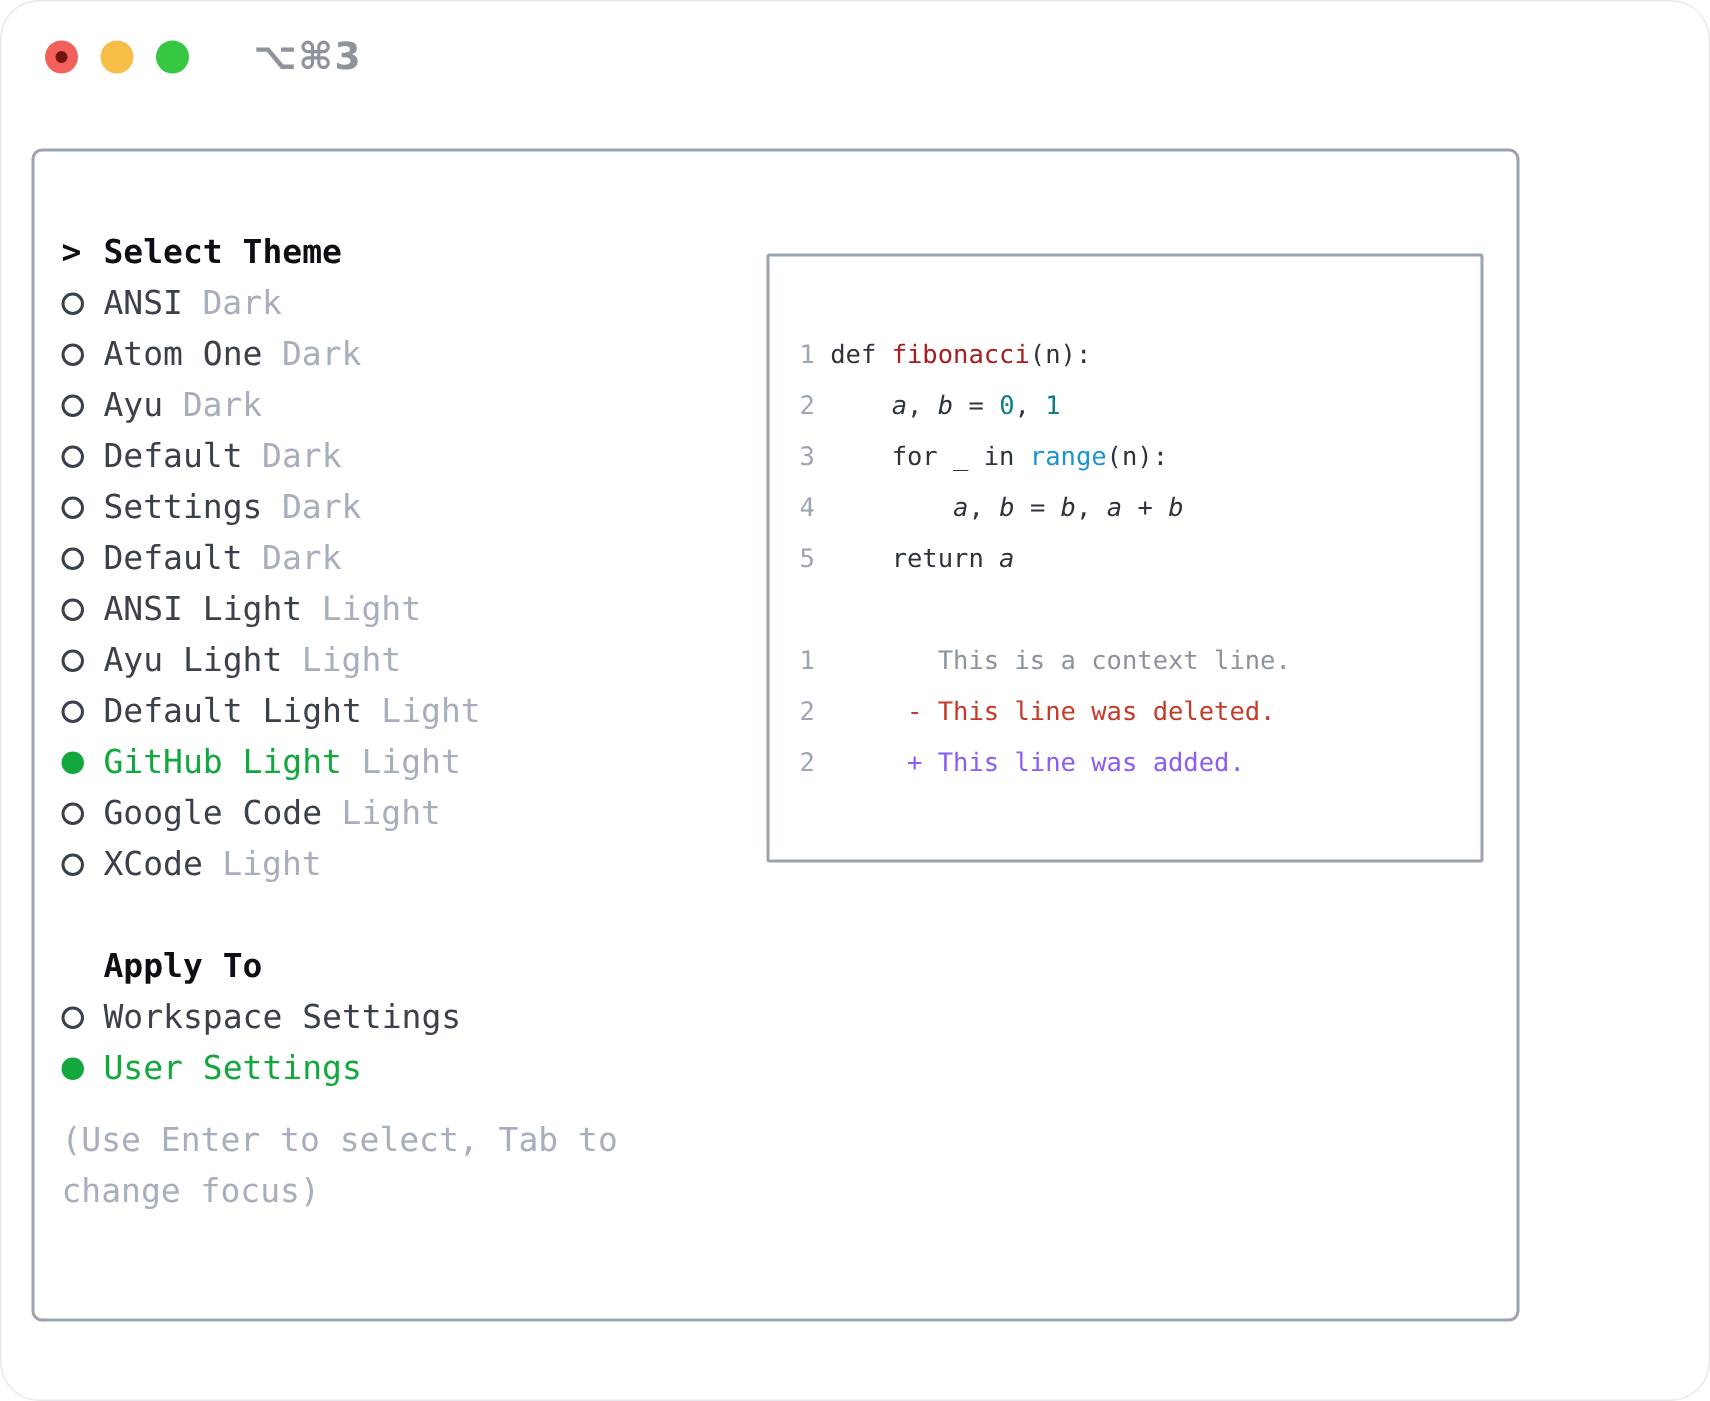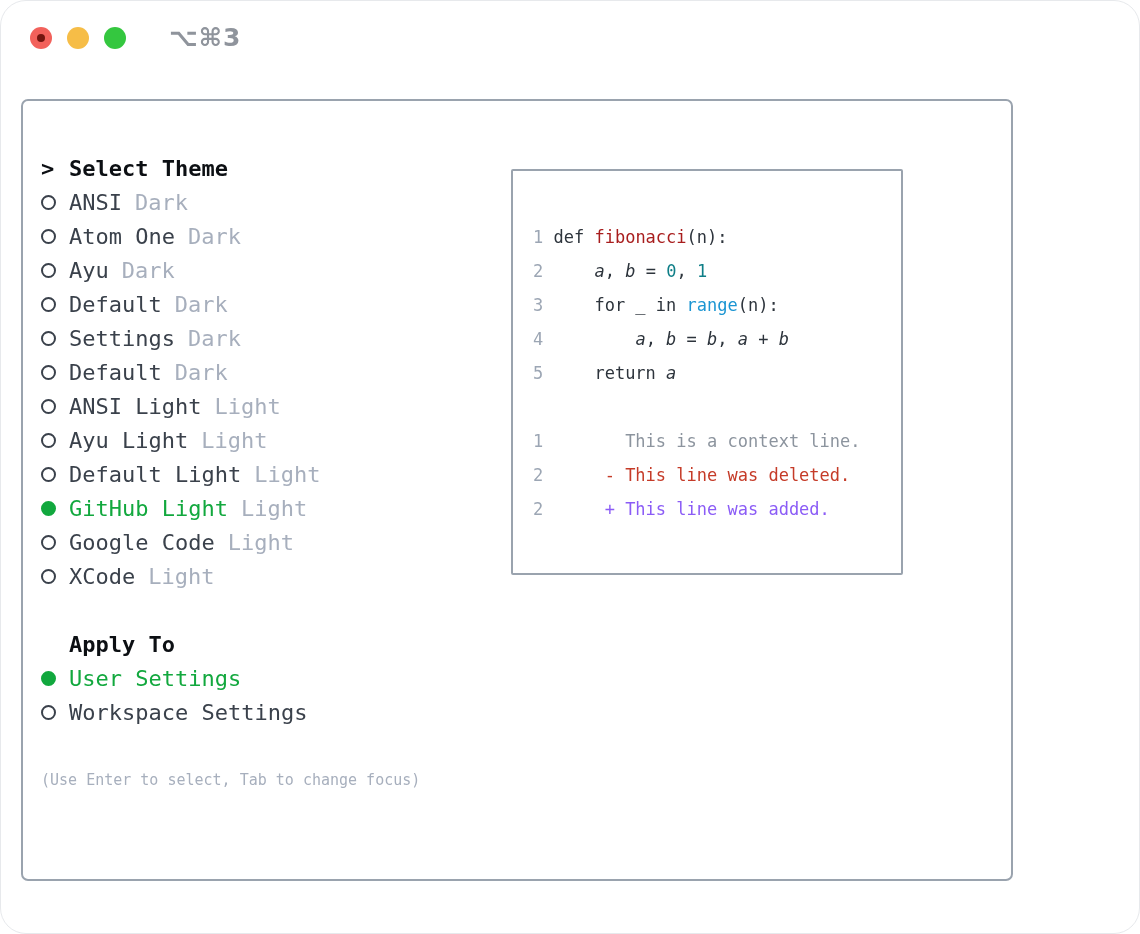--- a/index.html
+++ b/index.html
@@ -37,27 +37,27 @@
   .bullet{
     width:15px;height:15px;border:2px solid #3a414b;border-radius:50%;
     box-sizing:border-box;margin-right:13px;flex:0 0 15px;background:transparent;
   }
   .bullet.filled{background:#12a83e;border-color:#12a83e;}
   .opt-name{color:#3a414b;white-space:pre;}
   .row.selected .opt-name{color:#12a83e;}
   .opt-variant{color:#a7afbd;margin-left:13px;white-space:pre;}
   .apply-header{padding-left:28px;}
   .help{
-    margin-top:34px;width:430px;font-size:15px;line-height:34px;color:#a7afbd;
+    margin-top:15px;width:430px;font-size:22px;line-height:34px;color:#a7afbd;
   }
   
   .right-col{position:absolute;left:480px;top:50px;}
   .preview-title{height:34px;display:flex;align-items:center;font-size:22px;font-weight:700;color:#0c0f13;}
   .preview-box{
-    margin-left:8px;margin-top:18px;width:392px;height:406px;
+    margin-left:8px;margin-top:18px;width:478px;height:406px;
     border:2px solid #9aa3ae;border-radius:2px;box-sizing:border-box;background:#ffffff;overflow:hidden;
   }
   .preview-box pre{
     margin:0;padding:49px 0 0 20px;font-family:inherit;font-size:17px;line-height:34px;
   }
   .code-line{height:34px;white-space:pre;}
   .tok-ln{color:#9ca6b4;}
   .tok-t{color:#2d343c;}
   .tok-fn{color:#a81d1d;}
   .tok-nm{color:#0e7e87;}
@@ -152,27 +152,27 @@
           </div>
         </div>
 
       <div class="gap-row"></div>
 
       <div class="row apply-header">
         <span class="heading">Apply To</span>
       </div>
 
       <div id="apply-list">
+          <div class="row">
+            <span class="bullet"></span>
+            <span class="opt-name">Workspace Settings</span>
+          </div>
           <div class="row selected">
             <span class="bullet filled"></span>
             <span class="opt-name">User Settings</span>
-          </div>
-          <div class="row">
-            <span class="bullet"></span>
-            <span class="opt-name">Workspace Settings</span>
           </div>
         </div>
 
       <div class="help">(Use Enter to select, Tab to change focus)</div>
     </div>
 
     <div class="right-col">
       <div class="preview-box">
         <pre id="code-pre"><div class="code-line"><span class="tok-ln">1 </span><span class="tok-t">def </span><span class="tok-fn">fibonacci</span><span class="tok-t">(n):</span></div><div class="code-line"><span class="tok-ln">2 </span><span class="tok-t">    </span><span class="tok-v">a</span><span class="tok-t">, </span><span class="tok-v">b</span><span class="tok-t"> = </span><span class="tok-nm">0</span><span class="tok-t">, </span><span class="tok-nm">1</span></div><div class="code-line"><span class="tok-ln">3 </span><span class="tok-t">    for _ in </span><span class="tok-bi">range</span><span class="tok-t">(n):</span></div><div class="code-line"><span class="tok-ln">4 </span><span class="tok-t">        </span><span class="tok-v">a</span><span class="tok-t">, </span><span class="tok-v">b</span><span class="tok-t"> = </span><span class="tok-v">b</span><span class="tok-t">, </span><span class="tok-v">a</span><span class="tok-t"> + </span><span class="tok-v">b</span></div><div class="code-line"><span class="tok-ln">5 </span><span class="tok-t">    return </span><span class="tok-v">a</span></div><div class="code-line">&nbsp;</div><div class="code-line"><span class="tok-ln">1</span><span class="tok-ctx">        This is a context line.</span></div><div class="code-line"><span class="tok-ln">2</span><span class="tok-del">      - This line was deleted.</span></div><div class="code-line"><span class="tok-ln">2</span><span class="tok-add">      + This line was added.</span></div></pre>
       </div>

